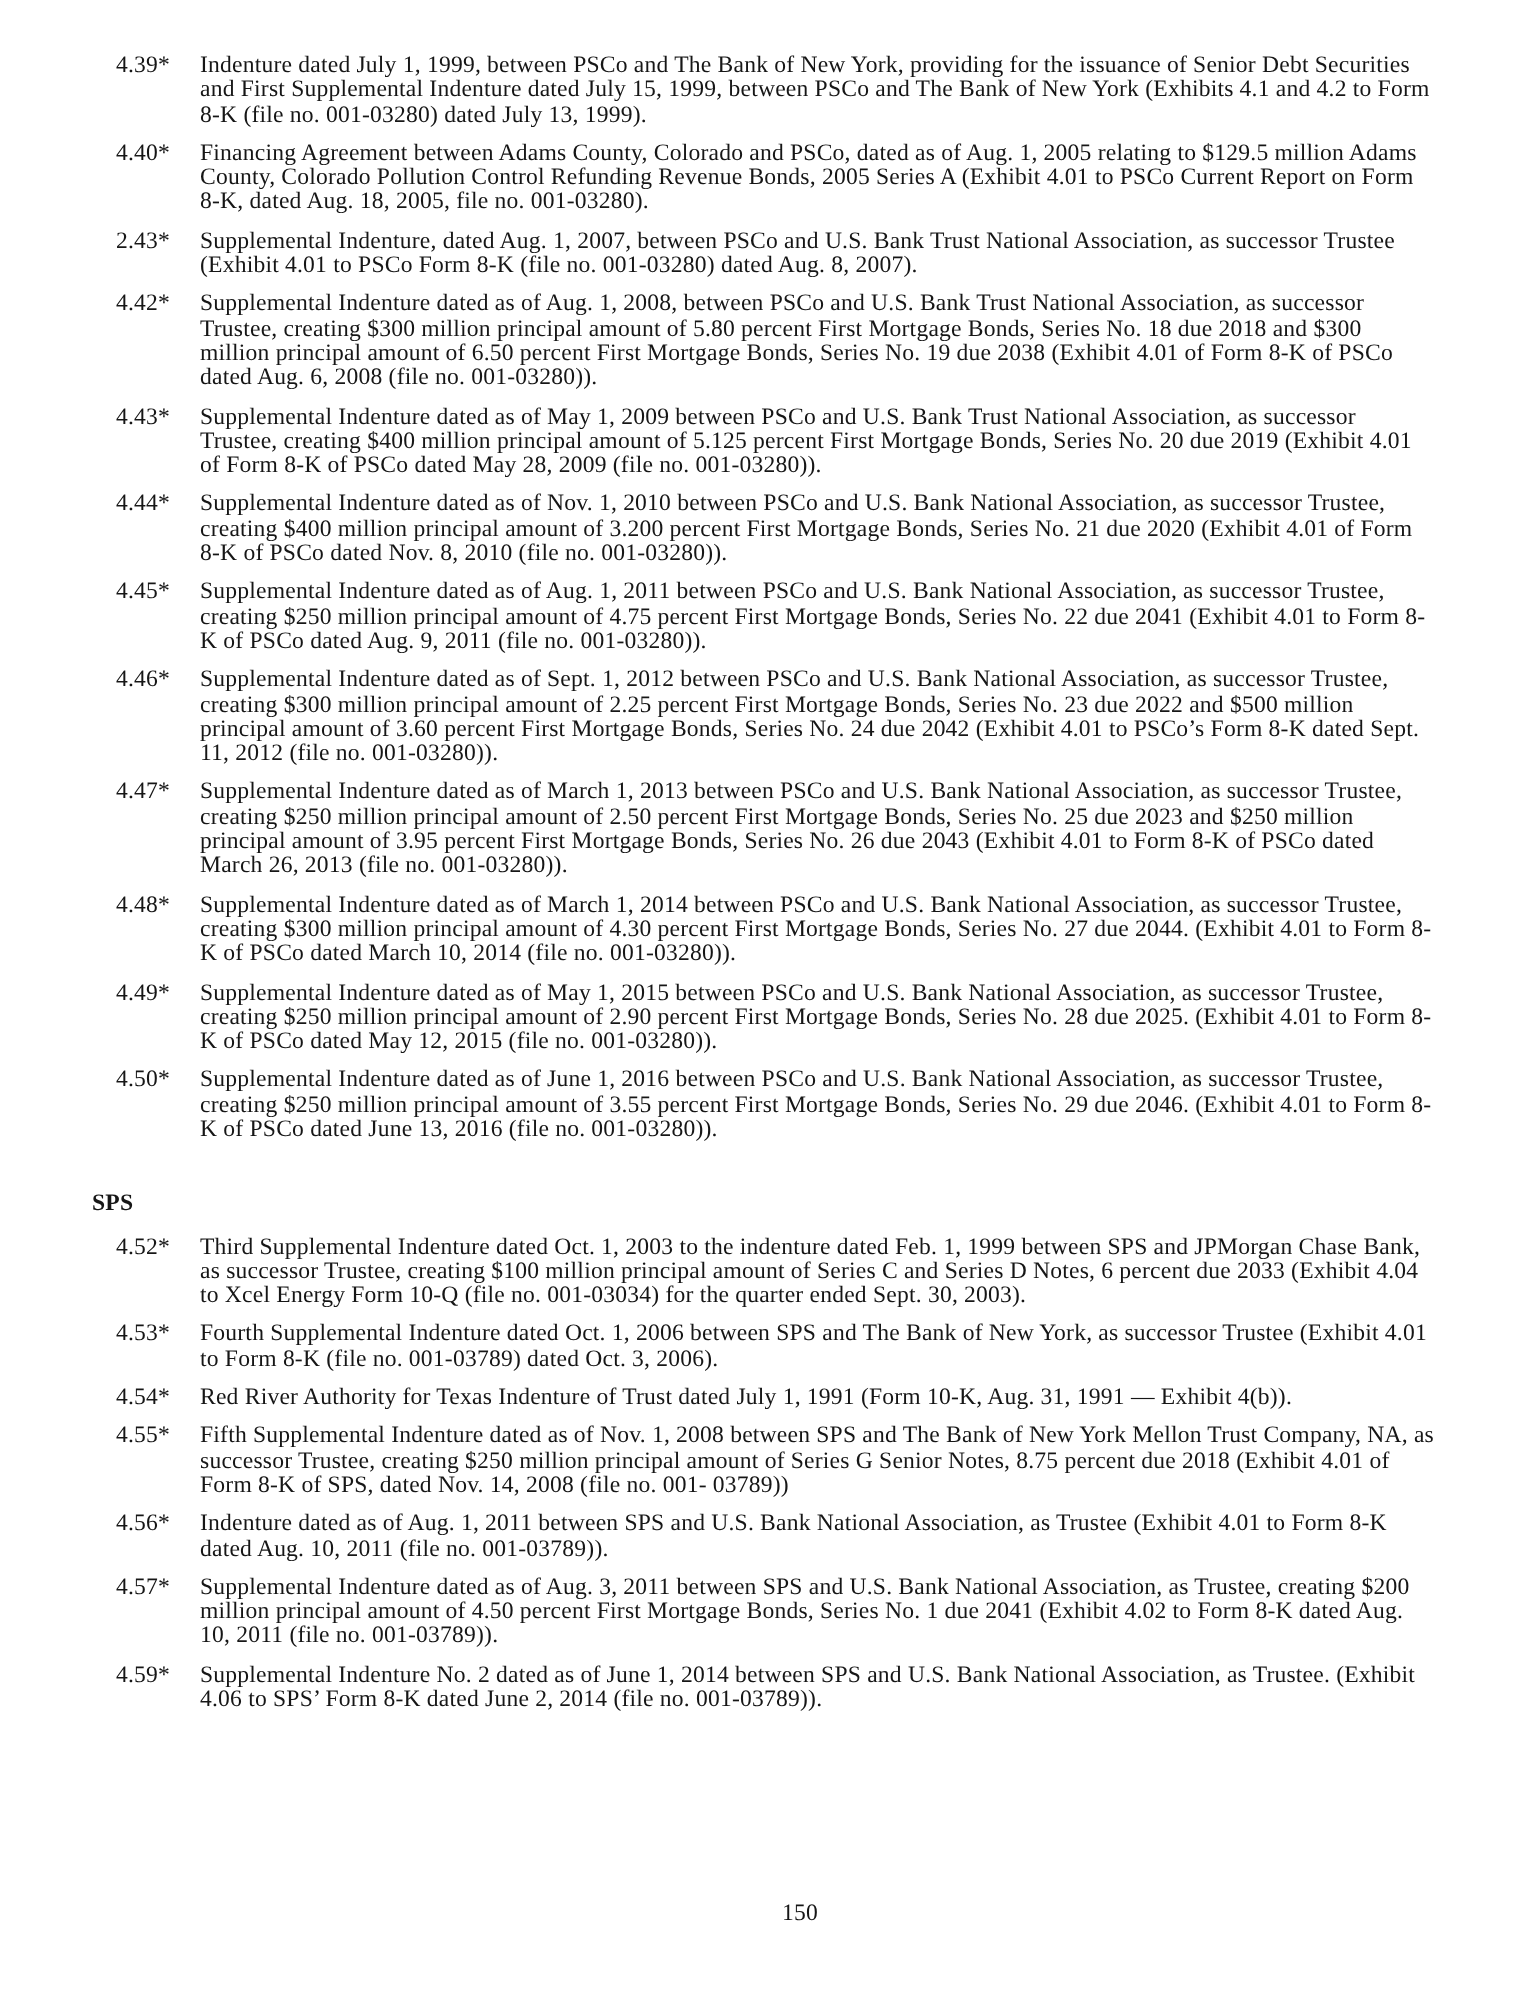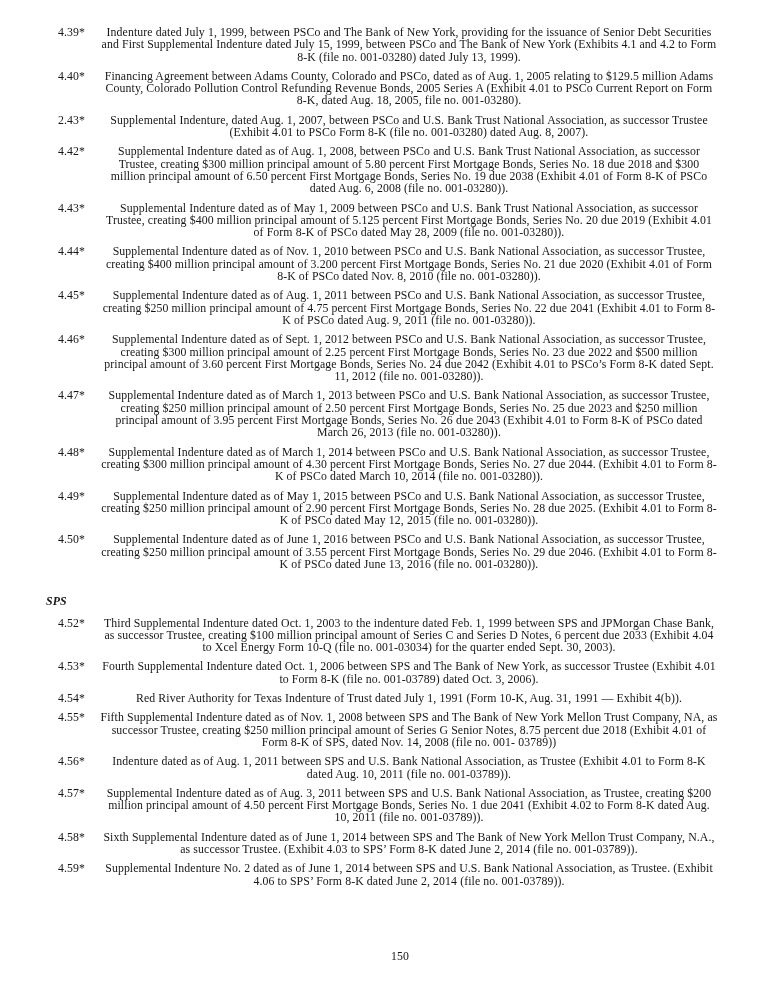--- a/index.html
+++ b/index.html
@@ -32,28 +32,27 @@
     margin-bottom: 7px;
   }
   .exhibit-number {
     position: absolute;
     left: 46px;
     top: 0;
     white-space: nowrap;
     margin-left: 12px;
   }
   .exhibit-description {
-    text-align: center;
+    text-align: left;
   }
   .section-header {
     font-weight: 700;
     padding-left: 46px;
     margin-top: 25px;
     margin-bottom: 9px;
-    font-style: italic;
   }
   .section-header:first-child {
     margin-top: 0;
   }
   .page-number {
     position: absolute;
     top: 950px;
     left: 16px;
     width: 100%;
     text-align: center;
@@ -131,22 +130,18 @@
       </div>
       <div class="exhibit-row">
         <span class="exhibit-number">4.56*</span>
         <div class="exhibit-description">Indenture dated as of Aug. 1, 2011 between SPS and U.S. Bank National Association, as Trustee (Exhibit 4.01 to Form 8-K dated Aug. 10, 2011 (file no. 001-03789)).</div>
       </div>
       <div class="exhibit-row">
         <span class="exhibit-number">4.57*</span>
         <div class="exhibit-description">Supplemental Indenture dated as of Aug. 3, 2011 between SPS and U.S. Bank National Association, as Trustee, creating $200 million principal amount of 4.50 percent First Mortgage Bonds, Series No. 1 due 2041 (Exhibit 4.02 to Form 8-K dated Aug. 10, 2011 (file no. 001-03789)).</div>
       </div>
       <div class="exhibit-row">
-        <span class="exhibit-number">4.58*</span>
-        <div class="exhibit-description">Sixth Supplemental Indenture dated as of June 1, 2014 between SPS and The Bank of New York Mellon Trust Company, N.A., as successor Trustee. (Exhibit 4.03 to SPS’ Form 8-K dated June 2, 2014 (file no. 001-03789)).</div>
-      </div>
-      <div class="exhibit-row">
         <span class="exhibit-number">4.59*</span>
         <div class="exhibit-description">Supplemental Indenture No. 2 dated as of June 1, 2014 between SPS and U.S. Bank National Association, as Trustee. (Exhibit 4.06 to SPS’ Form 8-K dated June 2, 2014 (file no. 001-03789)).</div>
       </div>
     </div>
   <div class="page-number">150</div>
 </div>
 
 </body></html>

